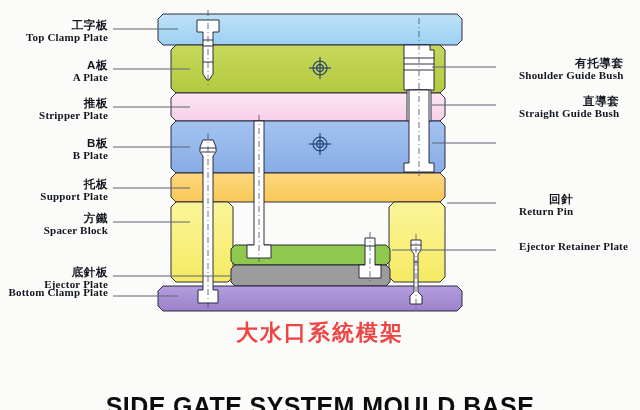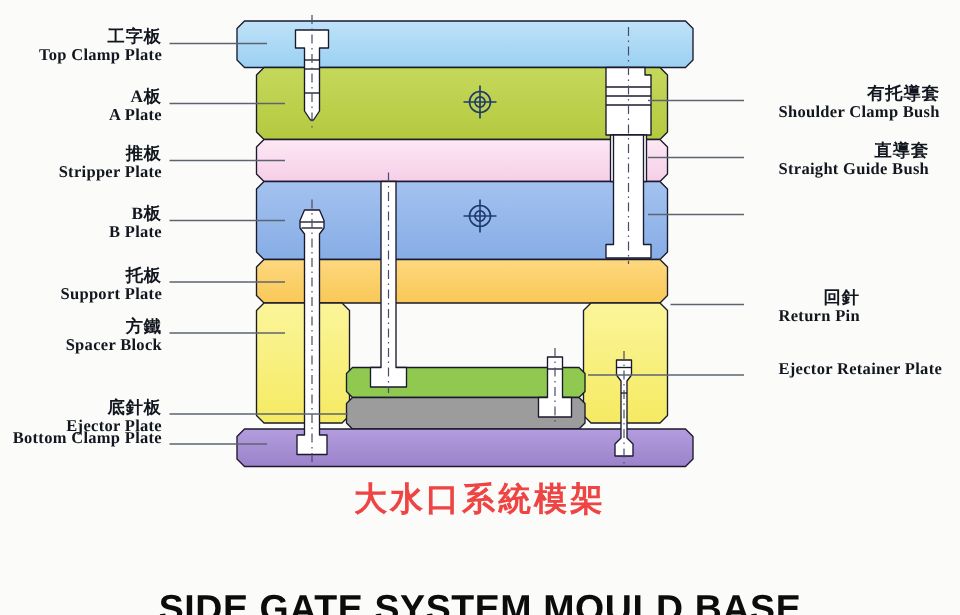--- a/index.html
+++ b/index.html
@@ -12,21 +12,21 @@
   #root{position:absolute;left:0;top:0;width:640px;height:410px;}
 
   
   .label{
     position:absolute;
     color:#12161f;
     line-height:1.04;
     white-space:nowrap;
   }
   .label .cn{
-    font-family:Liberation Serif, serif;
+    font-family:Liberation Sans, sans-serif;
     font-size:11.5px;font-weight:700;letter-spacing:.6px;
     display:block;
     text-align:right;
   }
   .label .en{
     font-family:"Liberation Serif","DejaVu Serif",serif;
     font-size:11px;font-weight:700;letter-spacing:.2px;
     display:block;
   }
   .label.left{text-align:right;}
@@ -207,21 +207,21 @@
     <span class="cn">底針板</span>
     <span class="en">Ejector Plate</span>
   </div>
 
   <div class="label left" style="right:532px;top:287px;">
     <span class="en">Bottom Clamp Plate</span>
   </div>
 
   <div class="label right" style="left:503px;top:58px;">
     <span class="cn">有托導套</span>
-    <span class="en">Shoulder Clamp Bush</span>
+    <span class="en">Shoulder Guide Bush</span>
   </div>
 
   <div class="label right" style="left:503px;top:96px;">
     <span class="cn">直導套</span>
     <span class="en">Straight Guide Bush</span>
   </div>
 
 
   <div class="label right" style="left:503px;top:194px;">
     <span class="cn">回針</span>

